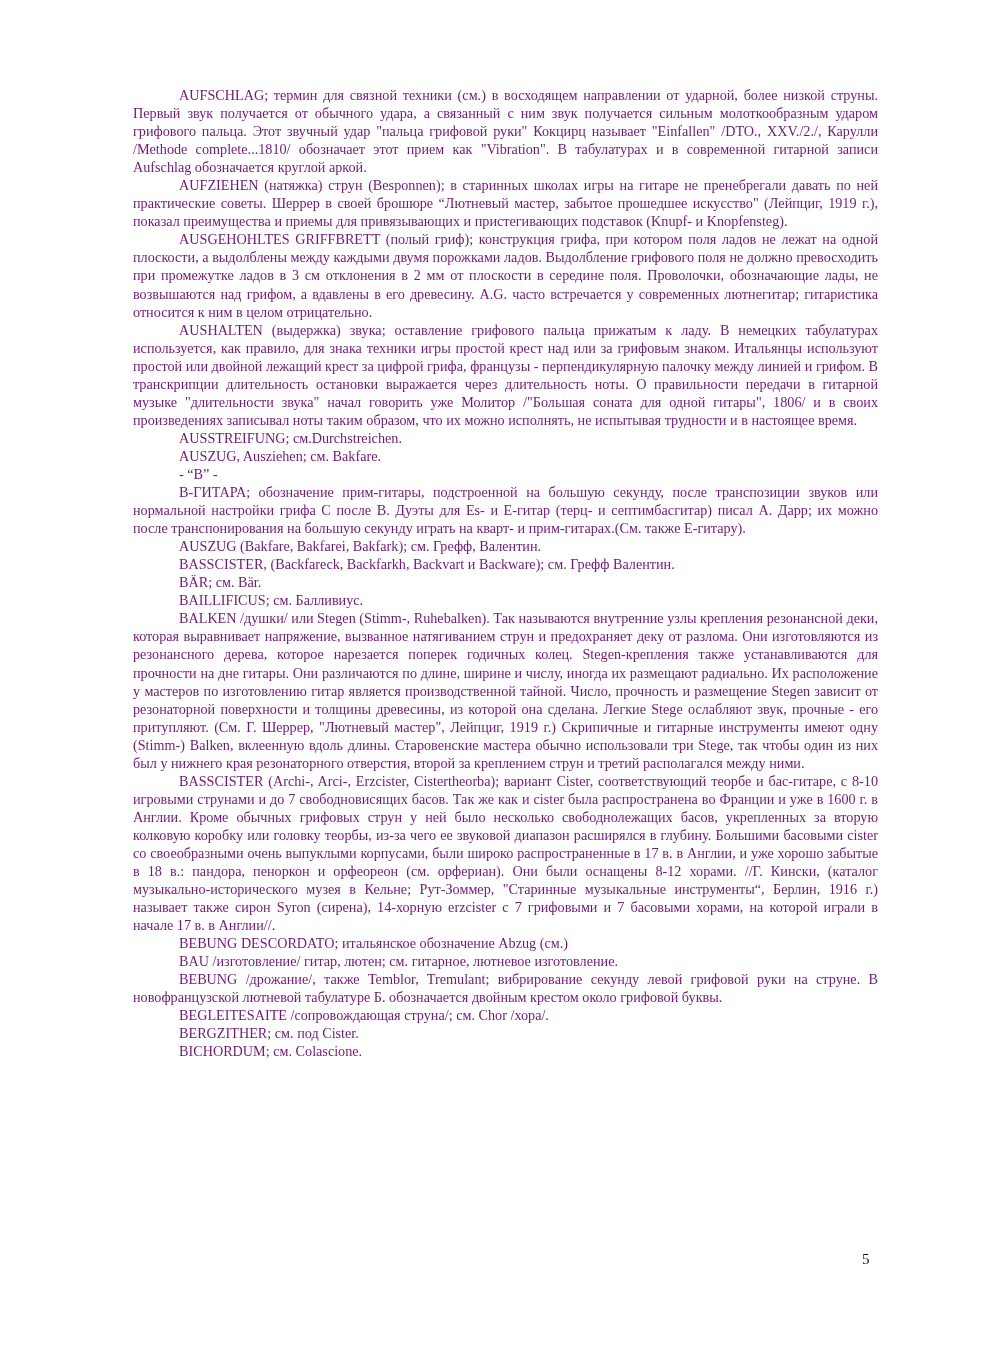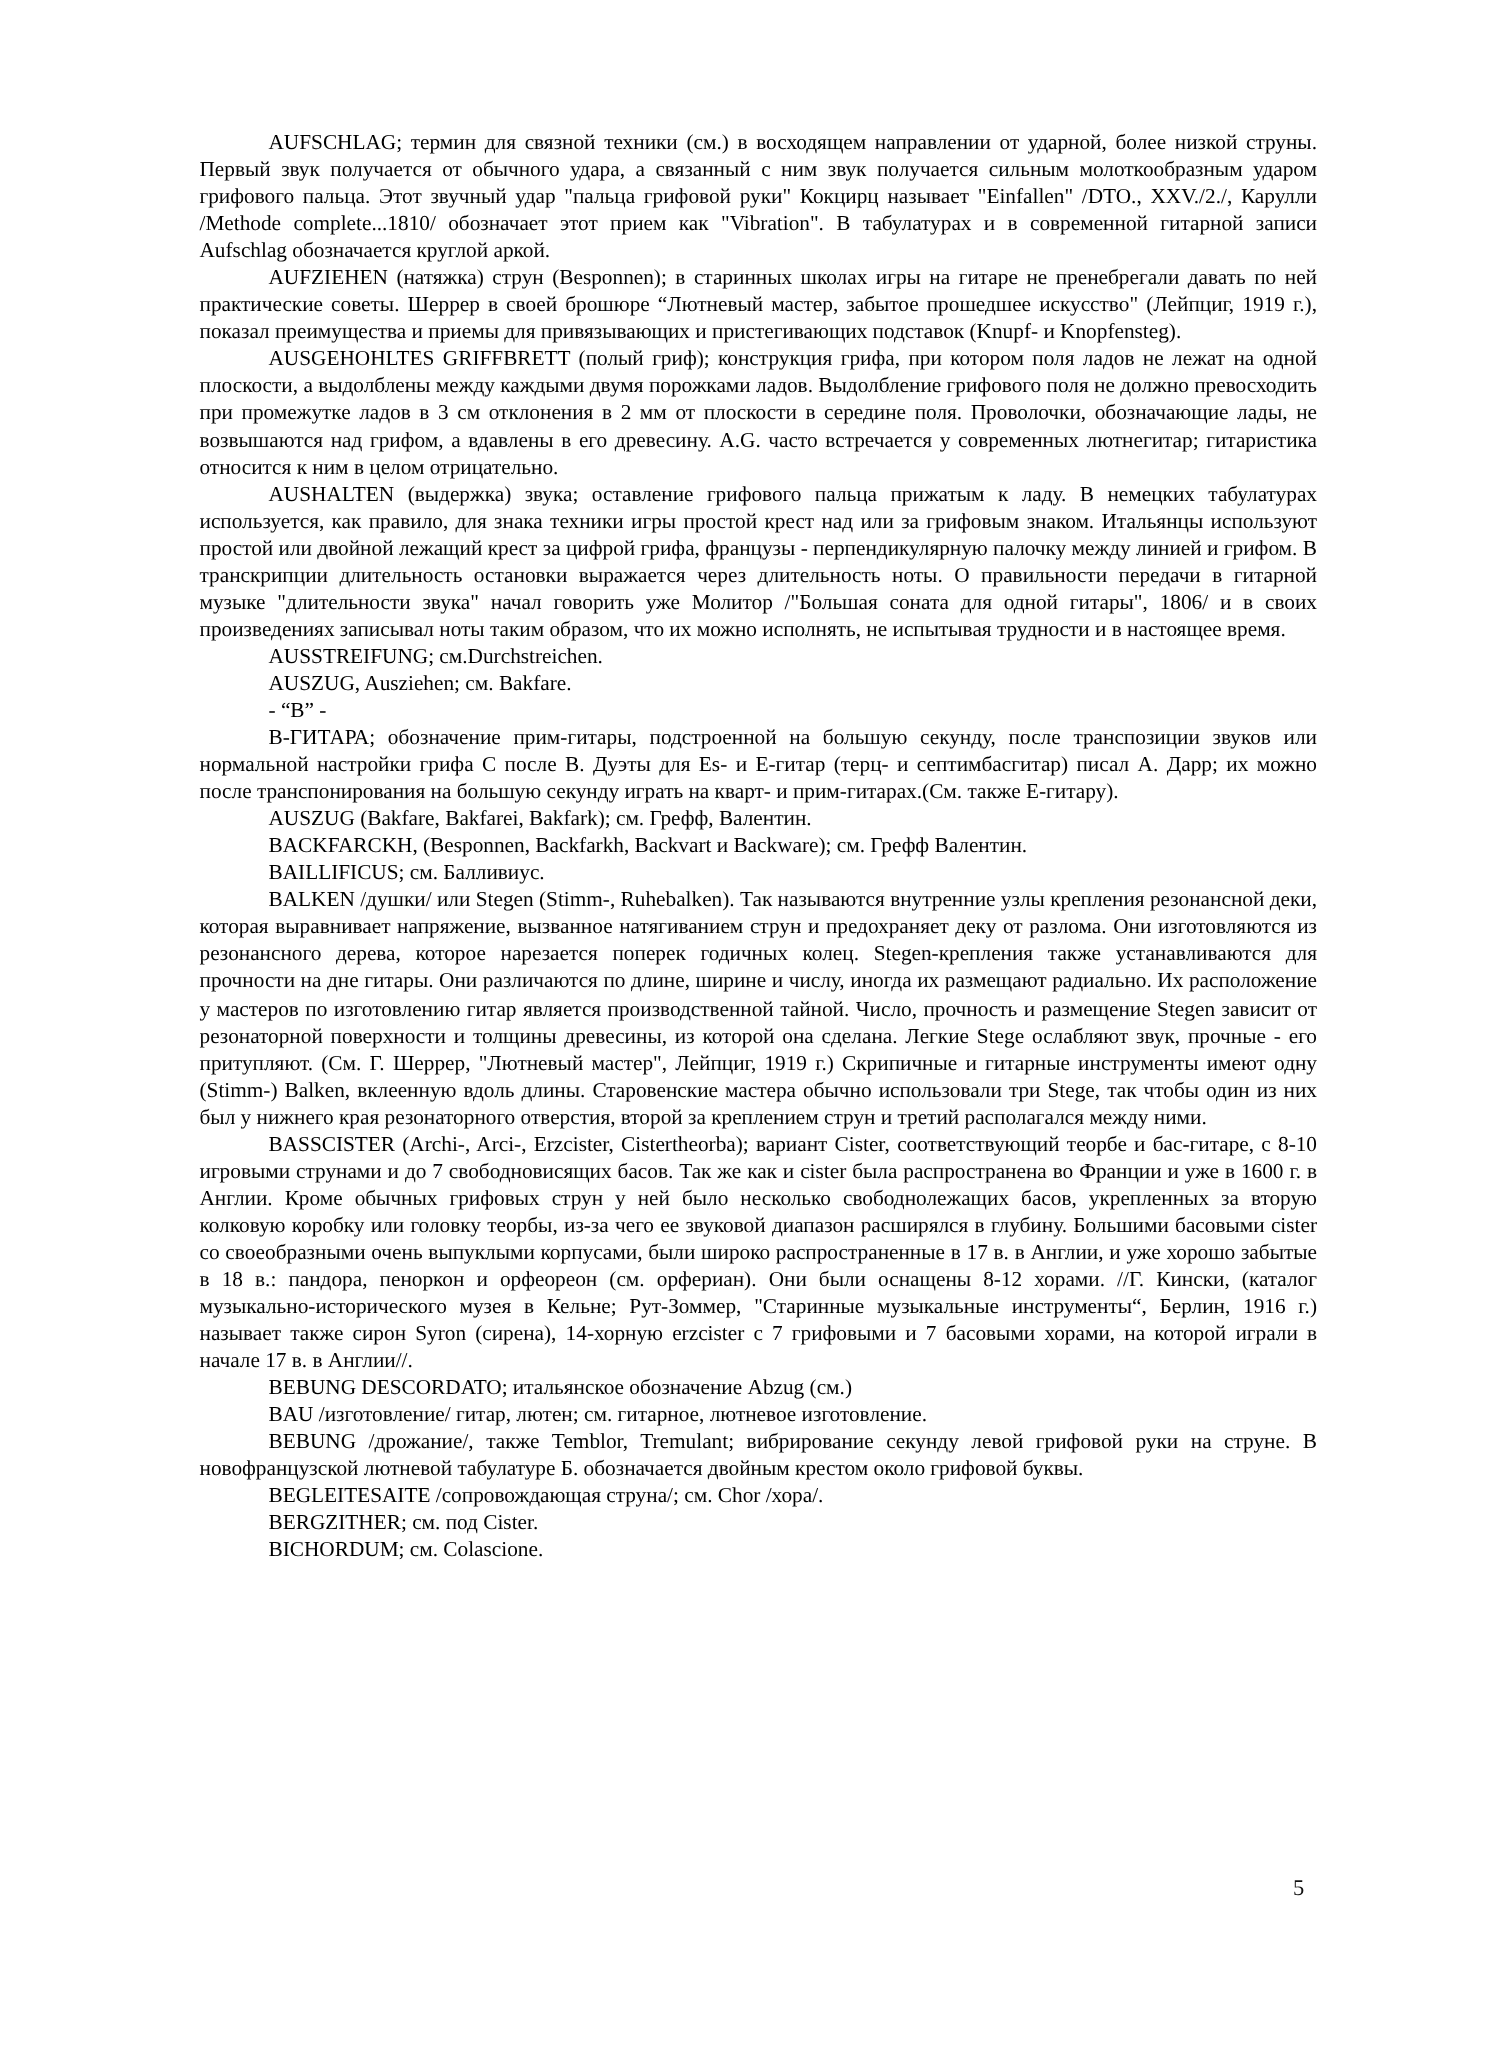--- a/index.html
+++ b/index.html
@@ -5,21 +5,21 @@
   html, body { margin: 0; padding: 0; background: #ffffff; }
   body { width: 1000px; height: 1365px; position: relative; overflow: hidden; }
   .page {
     position: absolute;
     left: 133px;
     top: 86px;
     width: 745px;
     font-family: "Liberation Serif", "DejaVu Serif", serif;
     font-size: 14.2px;
     line-height: 18.05px;
-    color: #000000;
+    color: #701a75;
     text-align: justify;
   }
   .entry {
     margin: 0;
     text-indent: 46px;
     hyphens: manual;
   }
   .entry.center-marker { text-align: left; }
   .page-number {
     position: absolute;
@@ -36,21 +36,22 @@
 <div class="page">
   <p class="entry">AUFSCHLAG; термин для связной техники (см.) в восходящем направлении от ударной, более низкой струны. Первый звук получается от обычного удара, а связанный с ним звук получается сильным молоткообразным ударом грифового пальца. Этот звучный удар "пальца грифовой руки" Кокцирц называет "Einfallen" /DTO., XXV./2./, Карулли /Methode complete...1810/ обозначает этот прием как "Vibration". В табулатурах и в современной гитарной записи Aufschlag обозначается круглой аркой.</p>
   <p class="entry">AUFZIEHEN (натяжка) струн (Besponnen); в старинных школах игры на гитаре не пренебрегали давать по ней практические советы. Шеррер в своей брошюре “Лютневый мастер, забытое прошедшее искусство" (Лейпциг, 1919 г.), показал преимущества и приемы для привязывающих и пристегивающих подставок (Knupf- и Knopfensteg).</p>
   <p class="entry">AUSGEHOHLTES GRIFFBRETT (полый гриф); конструкция грифа, при котором поля ладов не лежат на одной плоскости, а выдолблены между каждыми двумя порожками ладов. Выдолбление грифового поля не должно превосходить при промежутке ладов в 3 см отклонения в 2 мм от плоскости в середине поля. Проволочки, обозначающие лады, не возвышаются над грифом, а вдавлены в его древесину. A.G. часто встречается у современных лютнегитар; гитаристика относится к ним в целом отрицательно.</p>
   <p class="entry">AUSHALTEN (выдержка) звука; оставление грифового пальца прижатым к ладу. В немецких табулатурах используется, как правило, для знака техники игры простой крест над или за грифовым знаком. Итальянцы используют простой или двойной лежащий крест за цифрой грифа, французы - перпендикулярную палочку между линией и грифом. В транскрипции длительность остановки выражается через длительность ноты. О правильности передачи в гитарной музыке "длительности звука" начал говорить уже Молитор /"Большая соната для одной гитары", 1806/ и в своих произведениях записывал ноты таким образом, что их можно исполнять, не испытывая трудности и в настоящее время.</p>
   <p class="entry">AUSSTREIFUNG; см.Durchstreichen.</p>
   <p class="entry">AUSZUG, Ausziehen; см. Bakfare.</p>
   <p class="entry center-marker">- “B” -</p>
   <p class="entry">В-ГИТАРА; обозначение прим-гитары, подстроенной на большую секунду, после транспозиции звуков или нормальной настройки грифа С после В. Дуэты для Es- и E-гитар (терц- и септимбасгитар) писал А. Дарр; их можно после транспонирования на большую секунду играть на кварт- и прим-гитарах.(См. также Е-гитару).</p>
   <p class="entry">AUSZUG (Bakfare, Bakfarei, Bakfark); см. Грефф, Валентин.</p>
-  <p class="entry">BACKFARCKH, (Besponnen, Backfarkh, Backvart и Backware); см. Грефф Валентин.</p>
+  <p class="entry">BASSCISTER, (Backfareck, Backfarkh, Backvart и Backware); см. Грефф Валентин.</p>
+  <p class="entry">BÄR; см. Bär.</p>
   <p class="entry">BAILLIFICUS; см. Балливиус.</p>
   <p class="entry">BALKEN /душки/ или  Stegen (Stimm-, Ruhebalken). Так называются внутренние узлы крепления резонансной деки, которая выравнивает напряжение, вызванное натягиванием струн и предохраняет деку от разлома. Они изготовляются из резонансного дерева, которое нарезается поперек годичных колец. Stegen-крепления также устанавливаются для прочности на дне гитары. Они различаются по длине, ширине и числу, иногда их размещают радиально. Их расположение у мастеров по изготовлению гитар является производственной тайной. Число, прочность и размещение Stegen зависит от резонаторной поверхности и толщины древесины, из которой она сделана. Легкие Stege ослабляют звук, прочные - его притупляют. (См. Г. Шеррер, "Лютневый мастер", Лейпциг, 1919 г.) Скрипичные и гитарные инструменты имеют одну (Stimm-) Balken, вклеенную вдоль длины. Старовенские мастера обычно использовали три Stege, так чтобы один из них был у нижнего края резонаторного отверстия, второй за креплением струн и третий располагался между ними.</p>
   <p class="entry">BASSCISTER (Archi-, Arci-, Erzcister, Cistertheorba); вариант Cister, соответствующий теорбе и бас-гитаре, с 8-10 игровыми струнами и до 7 свободновисящих басов. Так же как и cister была распространена во Франции и уже в 1600 г. в Англии. Кроме обычных грифовых струн у ней было несколько свободнолежащих басов, укрепленных за вторую колковую коробку или головку теорбы, из-за чего ее звуковой диапазон расширялся в глубину. Большими басовыми cister со своеобразными очень выпуклыми корпусами,  были широко распространенные в 17 в. в Англии, и уже хорошо забытые в  18 в.: пандора, пеноркон и орфеореон (см. орфериан). Они были оснащены 8-12 хорами. //Г. Кински, (каталог музыкально-исторического музея в Кельне; Рут-Зоммер, "Старинные музыкальные инструменты“, Берлин, 1916 г.) называет также сирон Syron (сирена), 14-хорную erzcister с 7 грифовыми и 7 басовыми хорами, на которой играли в начале 17 в. в Англии//.</p>
   <p class="entry">BEBUNG DESCORDATO; итальянское обозначение Abzug (см.)</p>
   <p class="entry">BAU /изготовление/ гитар, лютен; см. гитарное, лютневое изготовление.</p>
   <p class="entry">BEBUNG /дрожание/, также Temblor, Tremulant; вибрирование секунду левой грифовой руки на струне. В новофранцузской лютневой табулатуре Б. обозначается двойным крестом около грифовой буквы.</p>
   <p class="entry">BEGLEITESAITE /сопровождающая струна/; см. Chor /хора/.</p>
   <p class="entry">BERGZITHER; см. под Cister.</p>
   <p class="entry">BICHORDUM; см. Colascione.</p>
 </div>

